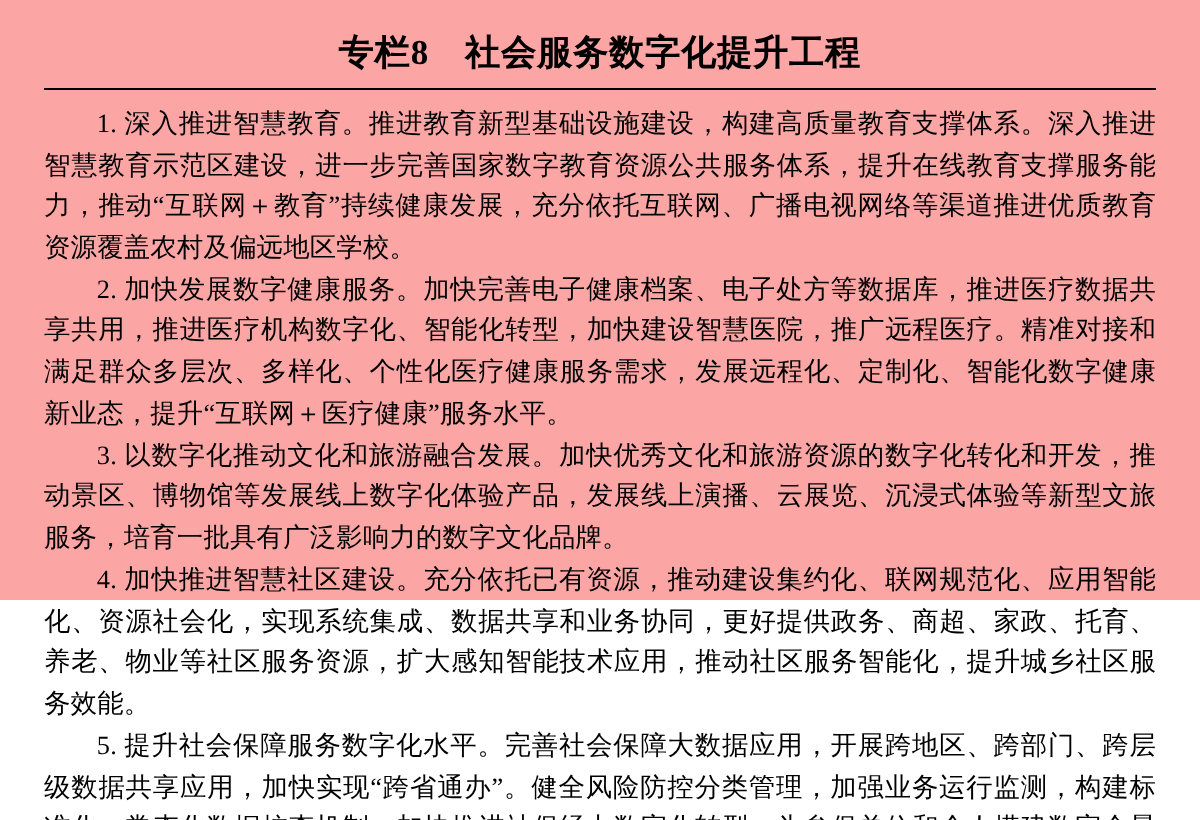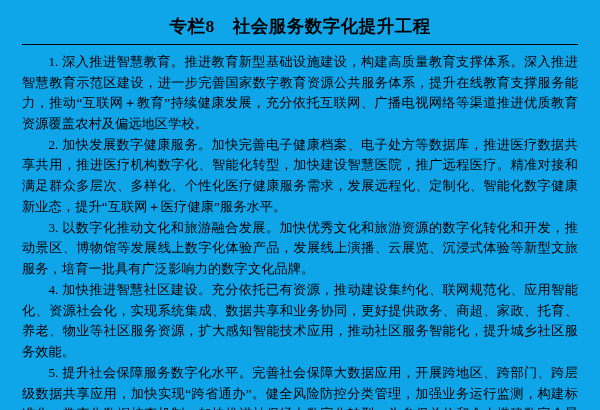--- a/index.html
+++ b/index.html
@@ -10,24 +10,24 @@
     width: 600px;
     height: 410px;
     background: #ffffff;
     font-family: "Liberation Serif", "DejaVu Serif", serif;
     color: #000000;
     overflow: hidden;
   }
   .page {
     position: relative;
     width: 600px;
-    height: 410px;
+    height: 300px;
     box-sizing: border-box;
     padding: 10px 22px 6px 22px;
-    background: #0ea5e9;
+    background: #fca5a5;
   }
   .box-title {
     text-align: center;
     font-size: 17.5px;
     font-weight: bold;
     letter-spacing: 0.5px;
     margin: 4px 0 2px 0;
     white-space: nowrap;
   }
   .box-title .title-num {

